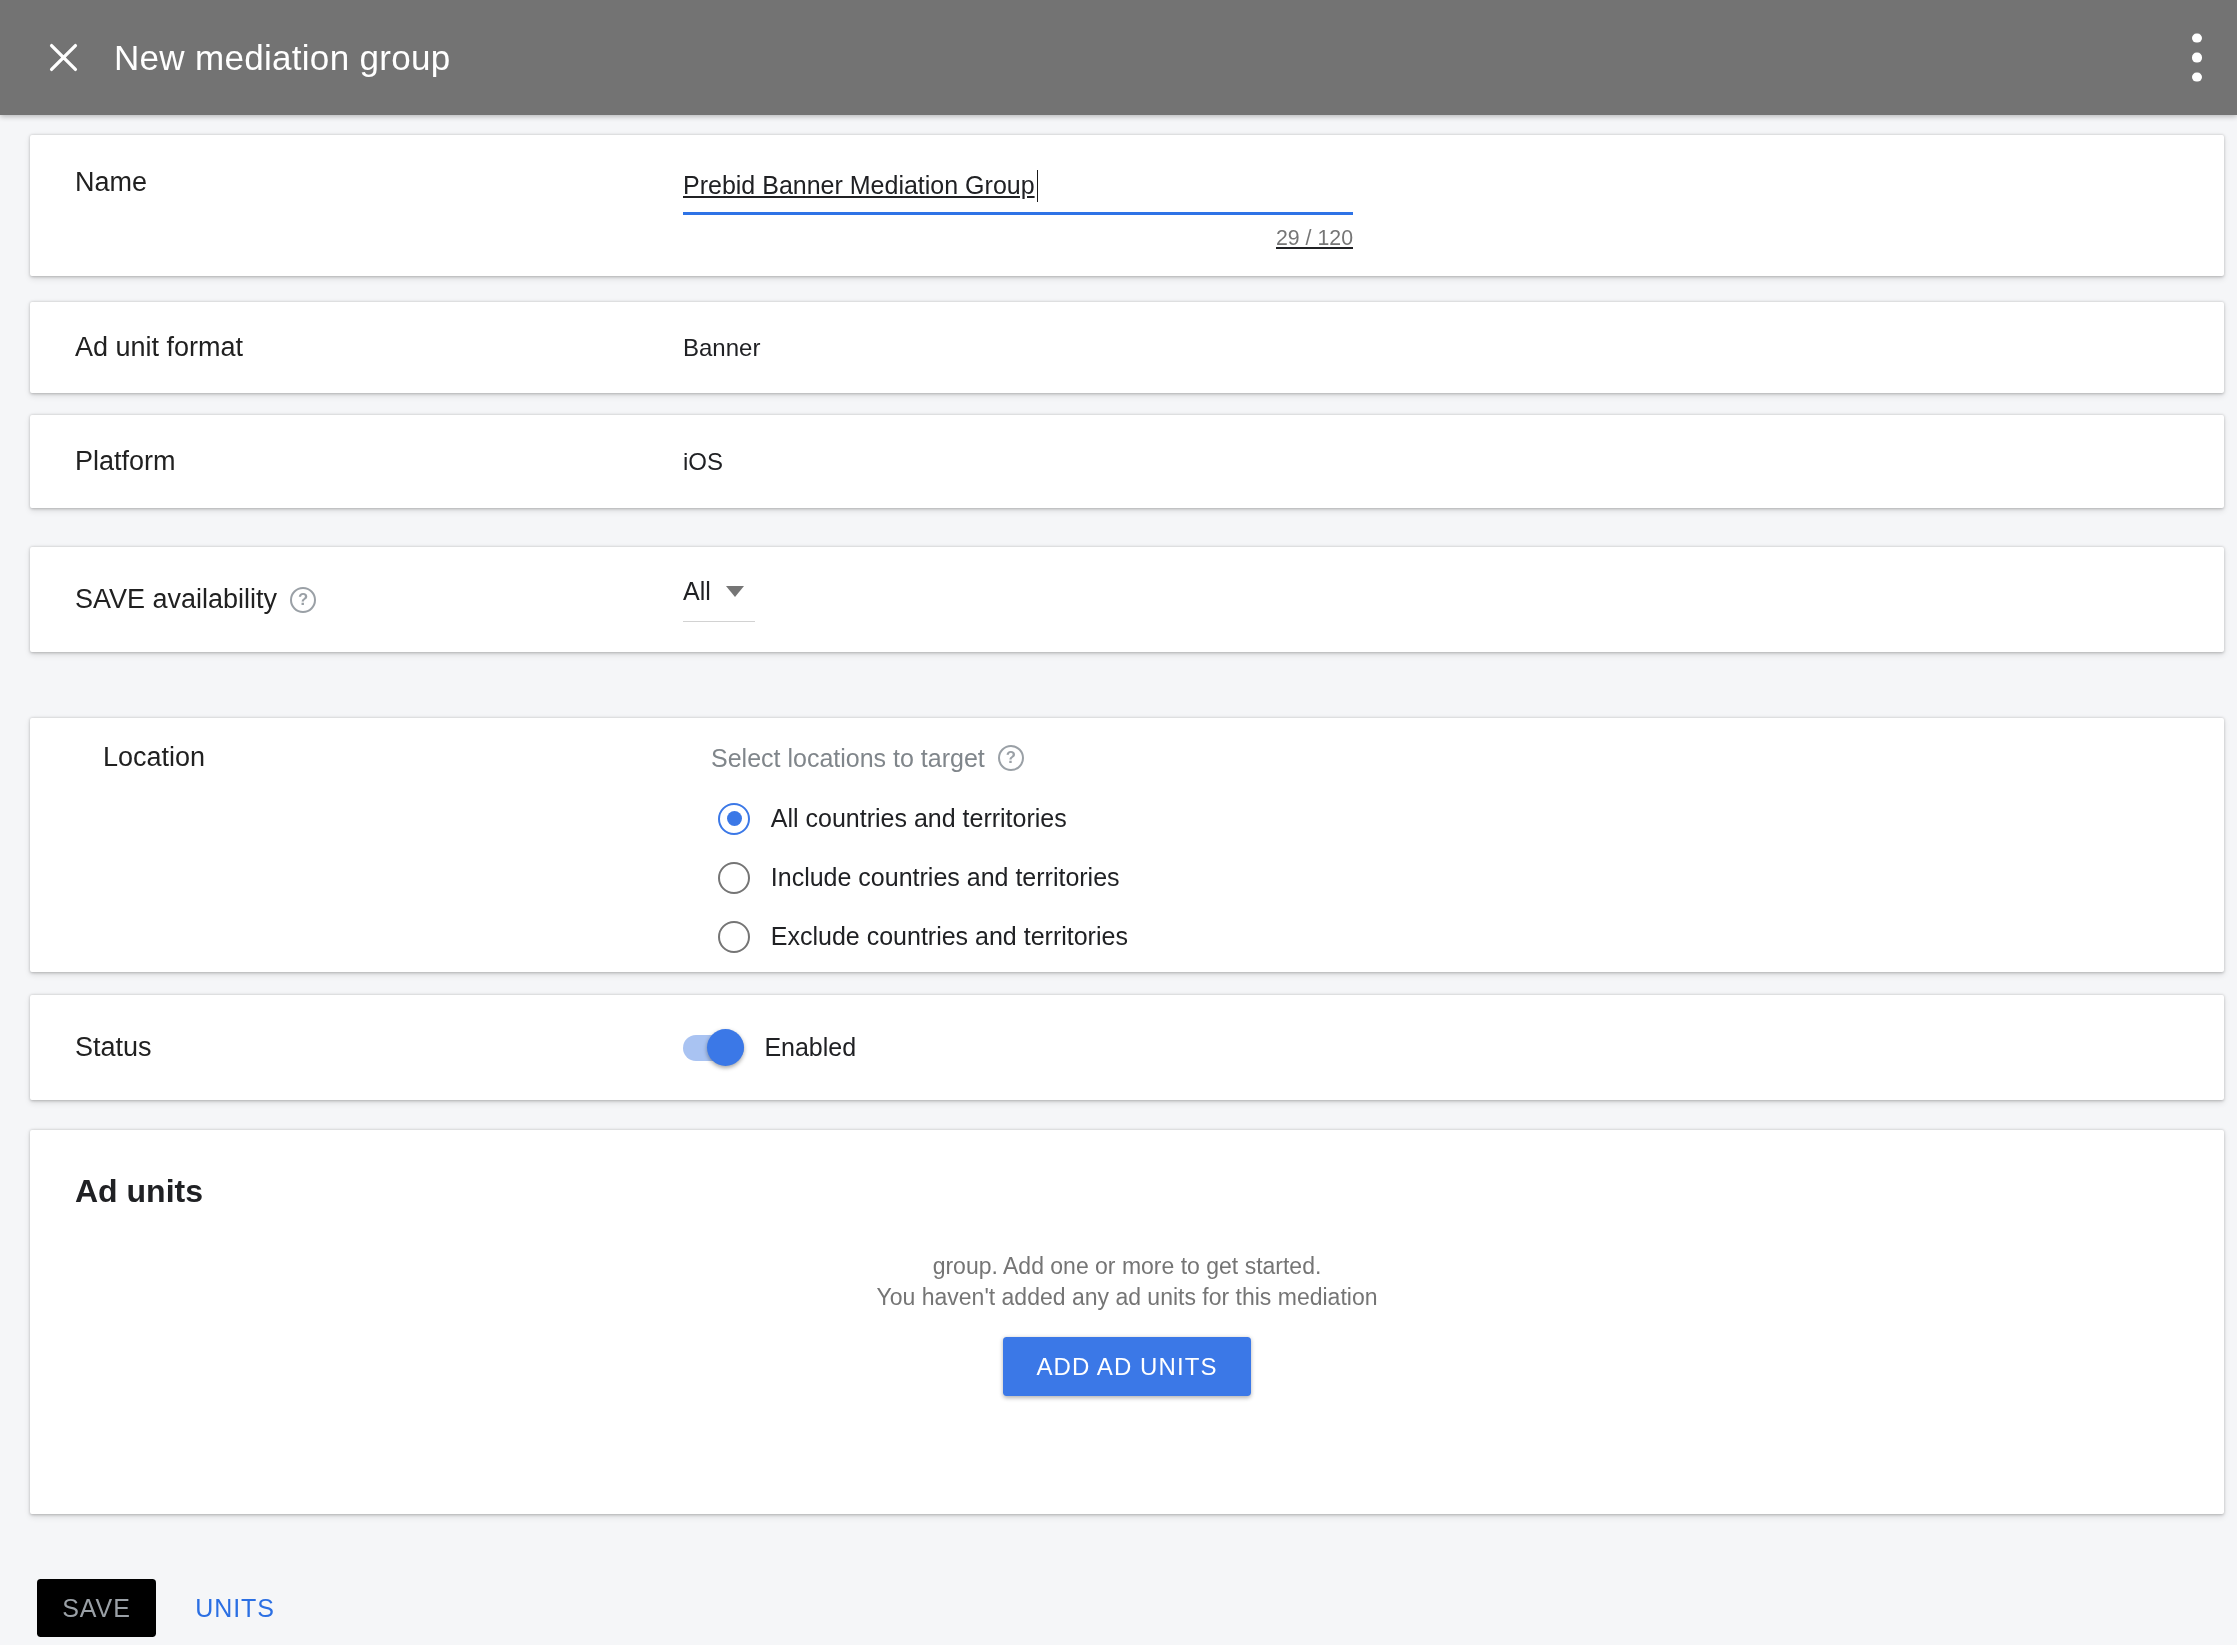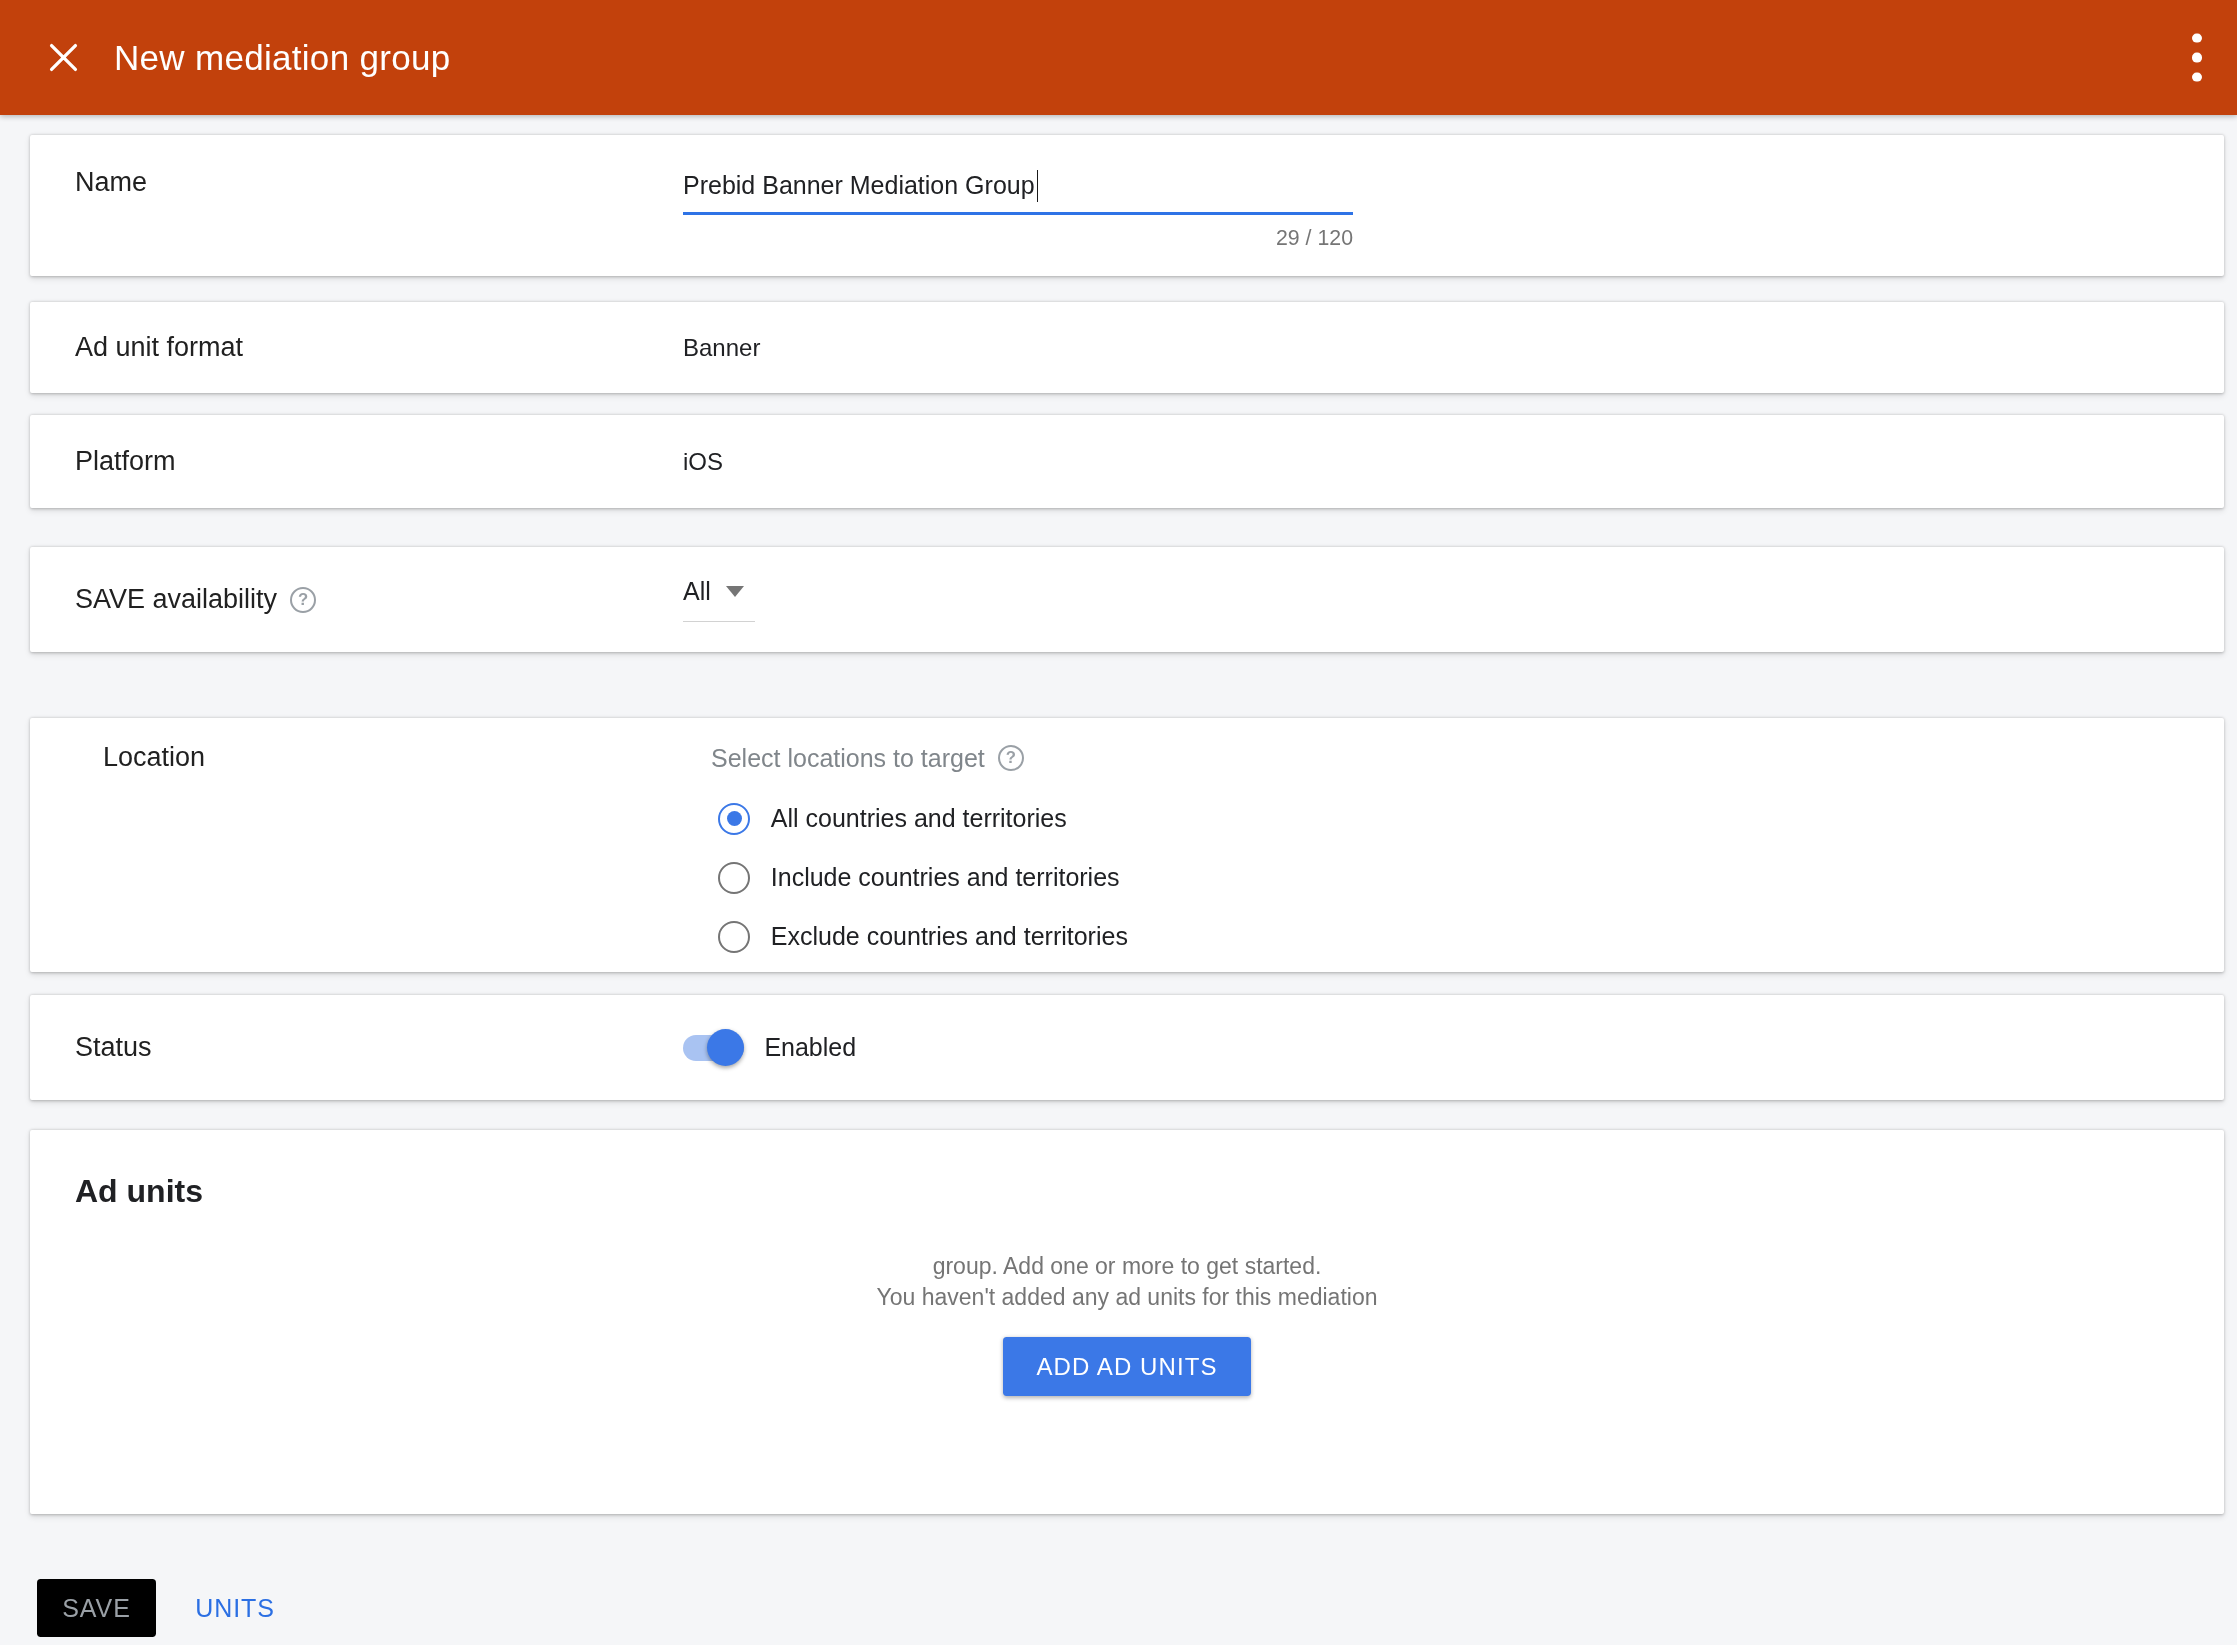--- a/index.html
+++ b/index.html
@@ -9,21 +9,21 @@
     background: #F5F6F8;
     font-family: "Liberation Sans", sans-serif;
     position: relative;
     overflow: hidden;
     color: #202124;
   }
 
   
   .appbar {
     position: absolute; top: 0; left: 0; right: 0; height: 115px;
-    background: #c2410c;
+    background: #737373;
     box-shadow: 0 1.9px 5.6px rgba(0,0,0,.28);
     display: flex; align-items: center;
     z-index: 5;
   }
   .close-btn {
     margin-left: 41px;
     width: 45px; height: 45px;
     display: flex; align-items: center; justify-content: center;
     cursor: pointer; background: none; border: none; padding: 0;
   }
@@ -59,21 +59,21 @@
   .row.top { align-items: flex-start; }
   .row-label {
     width: 608px; flex: none;
     font-size: 27px; color: #212121;
     display: flex; align-items: center;
   }
   .value { font-size: 24px; color: #202124; }
 
   
   #card-name .row { padding-top: 32px; }
-  .input-col { width: 670px; }
+  .input-col { width: 670px; text-decoration: underline; }
   .input-text {
     font-size: 25px; color: #202124; line-height: 37px;
     display: flex; align-items: center; white-space: nowrap;
     cursor: text;
   }
   .caret { display: inline-block; width: 1.9px; height: 32px; background: #1A1A1A; margin-left: 1.9px; }
   .input-underline { height: 2.8px; background: #2E73E6; margin-top: 8.3px; }
   .counter { margin-top: 11px; text-align: right; font-size: 21.3px; color: #757575; }
 
   

